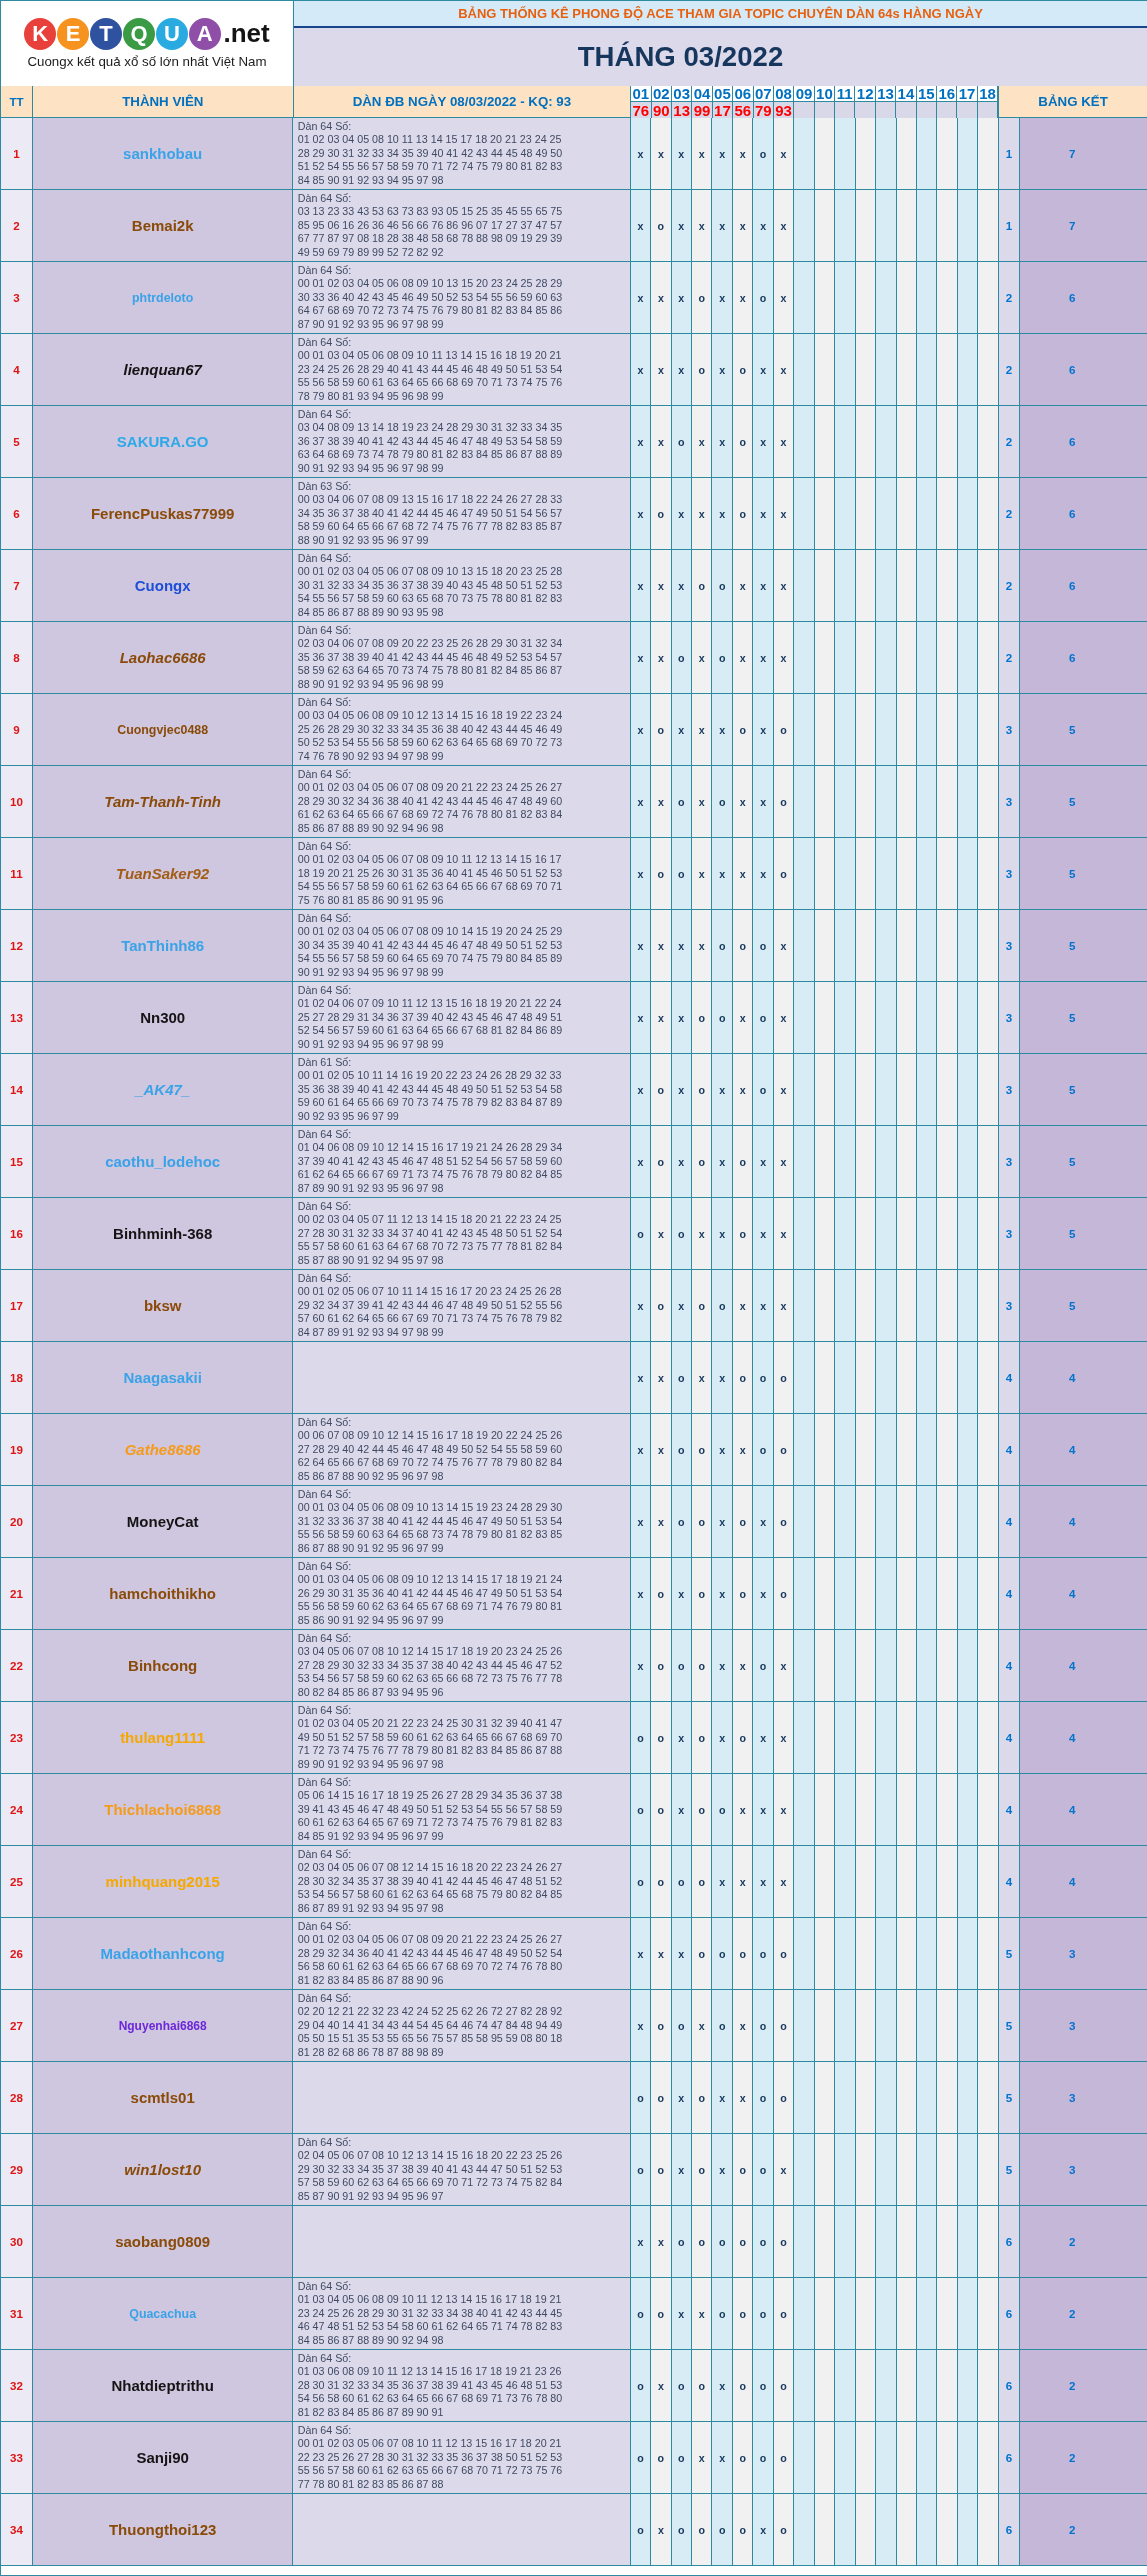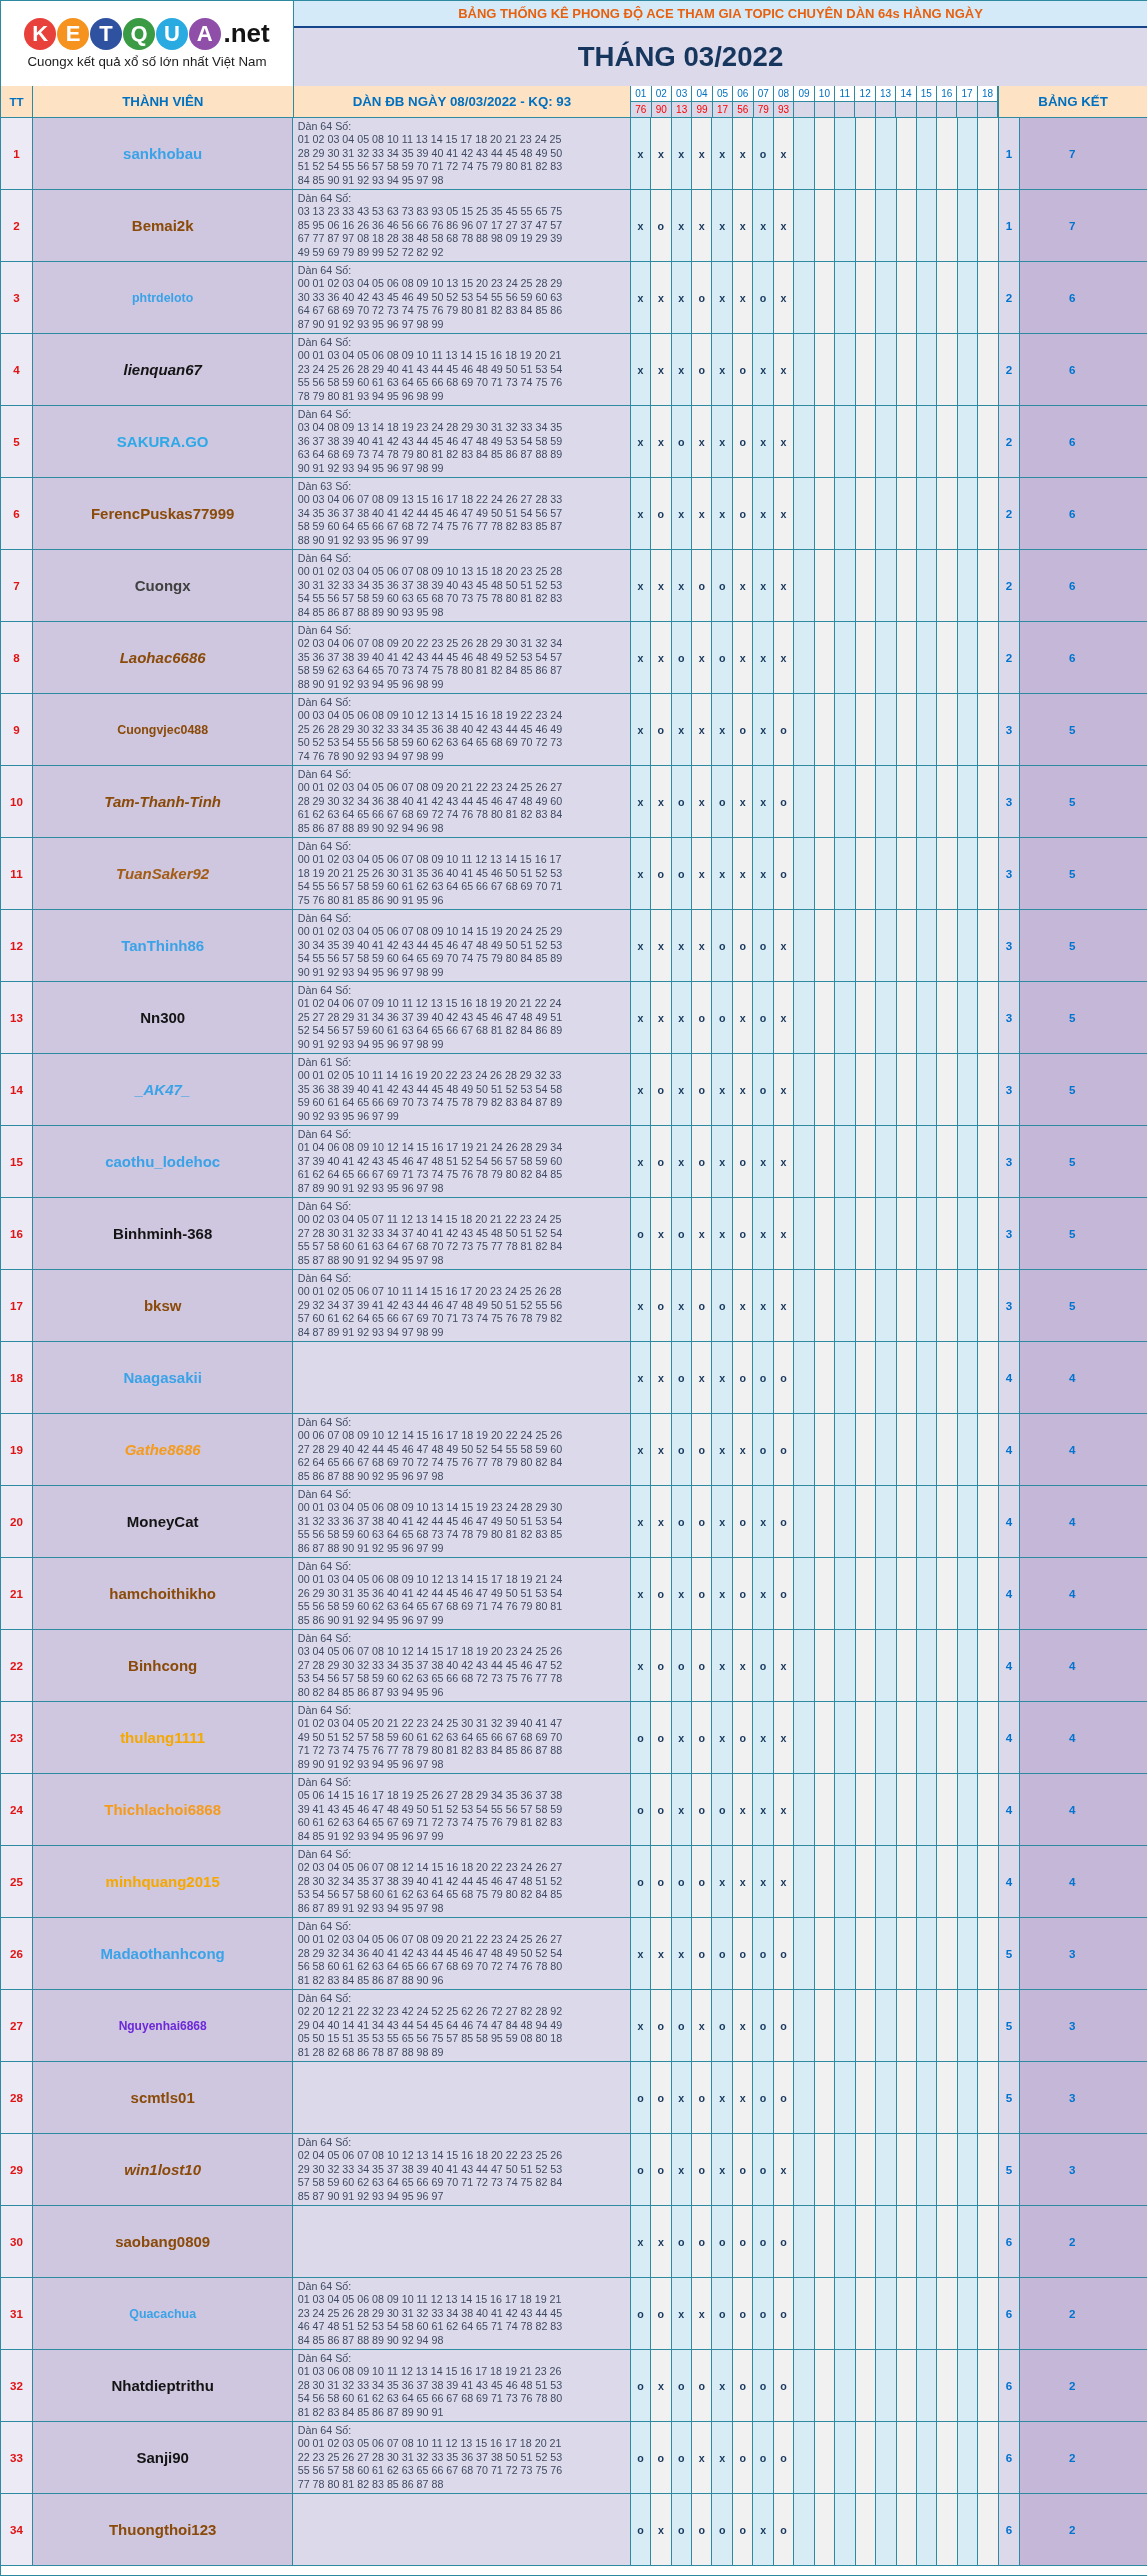--- a/index.html
+++ b/index.html
@@ -24,21 +24,21 @@
   .hcell{background:#fde3c3;color:#0070c0;font-weight:bold;
          display:flex;align-items:center;justify-content:center;
          border-right:1.8px solid #2e8aa0;border-bottom:1.8px solid #2e8aa0}
   .h-tt{width:32px;font-size:11.6px}
   .h-member{width:261px;font-size:13.3px}
   .h-dan{width:338px;font-size:13.3px}
   .h-days{width:368px;display:flex;flex-direction:column;border-right:1.8px solid #2e8aa0;
           border-bottom:1.8px solid #2e8aa0}
   .h-days-row{display:flex;height:16px}
   .h-day{width:20.5px;display:flex;align-items:center;justify-content:center;
-         font-weight:normal;font-size:10px;border-right:0.9px solid #2e8aa0}
+         font-weight:bold;font-size:15px;border-right:0.9px solid #2e8aa0}
   .h-days-row.top .h-day{background:#fff;color:#0070c0;border-bottom:1.8px solid #2e8aa0}
   .h-days-row.bot .h-day{background:#d9d8e8;color:#ff0000}
   .h-total{width:148px;font-size:13.3px;border-right:none}
   .row{display:flex;height:72px;border-bottom:1.8px solid #2e8aa0}
   .c-tt{width:32px;background:#ecebf5;color:#e01414;font-weight:bold;font-size:11.6px;
         display:flex;align-items:center;justify-content:center;border-right:1.8px solid #2e8aa0}
   .c-member{width:261px;background:#cfc6df;display:flex;align-items:center;justify-content:center;
             text-align:center;border-right:1.8px solid #2e8aa0;font-weight:bold;cursor:pointer}
   .c-dan{width:338px;background:#dcdaea;border-right:1.8px solid #2e8aa0;
          padding:1.8px 4.4px;font-size:10.7px;line-height:13.5px;color:#3f4a63;
@@ -296,21 +296,21 @@
         <div class="c-day b" style="color: rgb(23, 55, 93);"></div>
         <div class="c-day a" style="color: rgb(23, 55, 93);"></div>
         <div class="c-day b" style="color: rgb(23, 55, 93);"></div>
         <div class="c-day a" style="color: rgb(23, 55, 93);"></div>
         <div class="c-day b" style="color: rgb(23, 55, 93);"></div>
         <div class="c-t1">2</div>
         <div class="c-t2">6</div>
       </div>
       <div class="row">
         <div class="c-tt">7</div>
-        <div class="c-member" style="color: #404040; font-size: 15px;">Cuongx</div>
+        <div class="c-member" style="color: #1d4ed8; font-size: 15px;">Cuongx</div>
         <div class="c-dan">Dàn 64 Số:
 00 01 02 03 04 05 06 07 08 09 10 13 15 18 20 23 25 28
 30 31 32 33 34 35 36 37 38 39 40 43 45 48 50 51 52 53
 54 55 56 57 58 59 60 63 65 68 70 73 75 78 80 81 82 83
 84 85 86 87 88 89 90 93 95 98</div>
         <div class="c-day a" style="color: rgb(23, 55, 93);">x</div>
         <div class="c-day b" style="color: rgb(23, 55, 93);">x</div>
         <div class="c-day a" style="color: rgb(23, 55, 93);">x</div>
         <div class="c-day b" style="color: rgb(23, 55, 93);">o</div>
         <div class="c-day a" style="color: rgb(23, 55, 93);">o</div>

